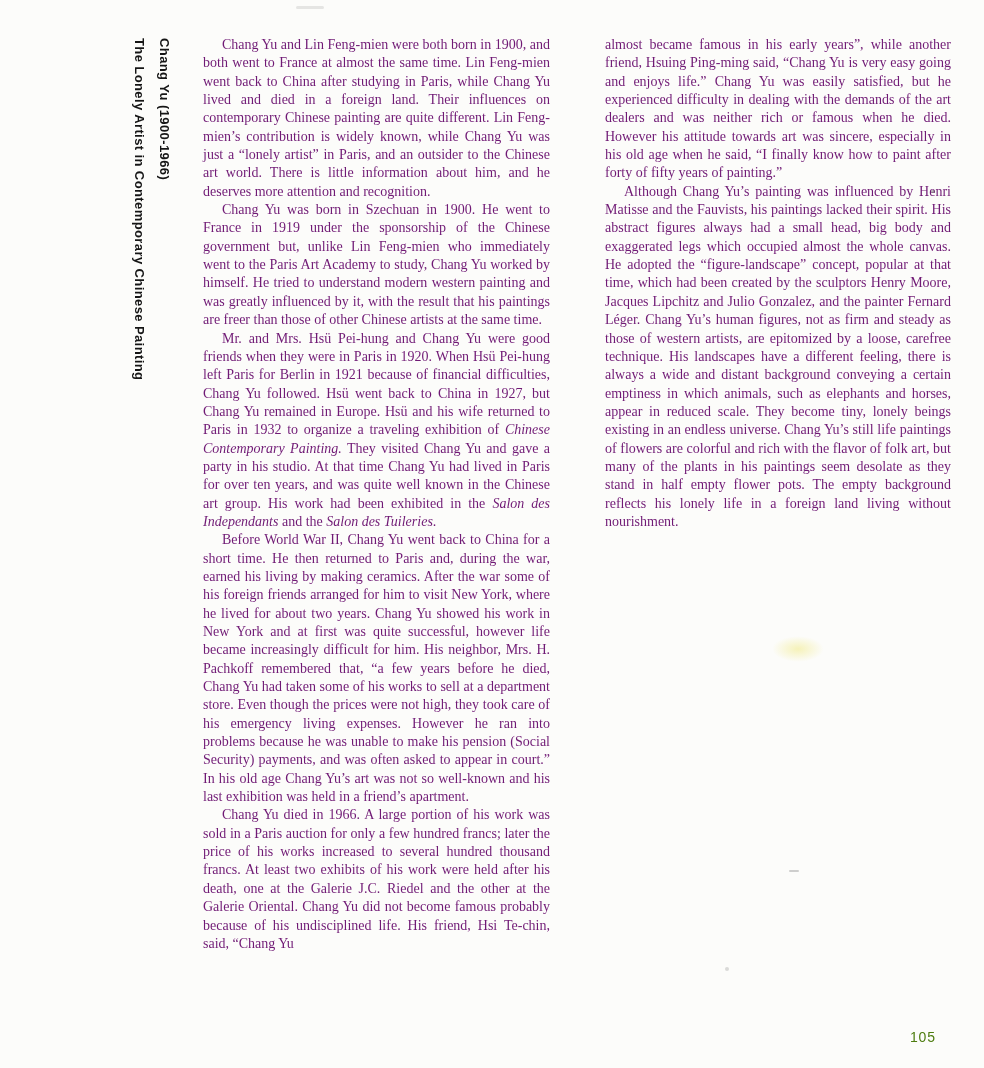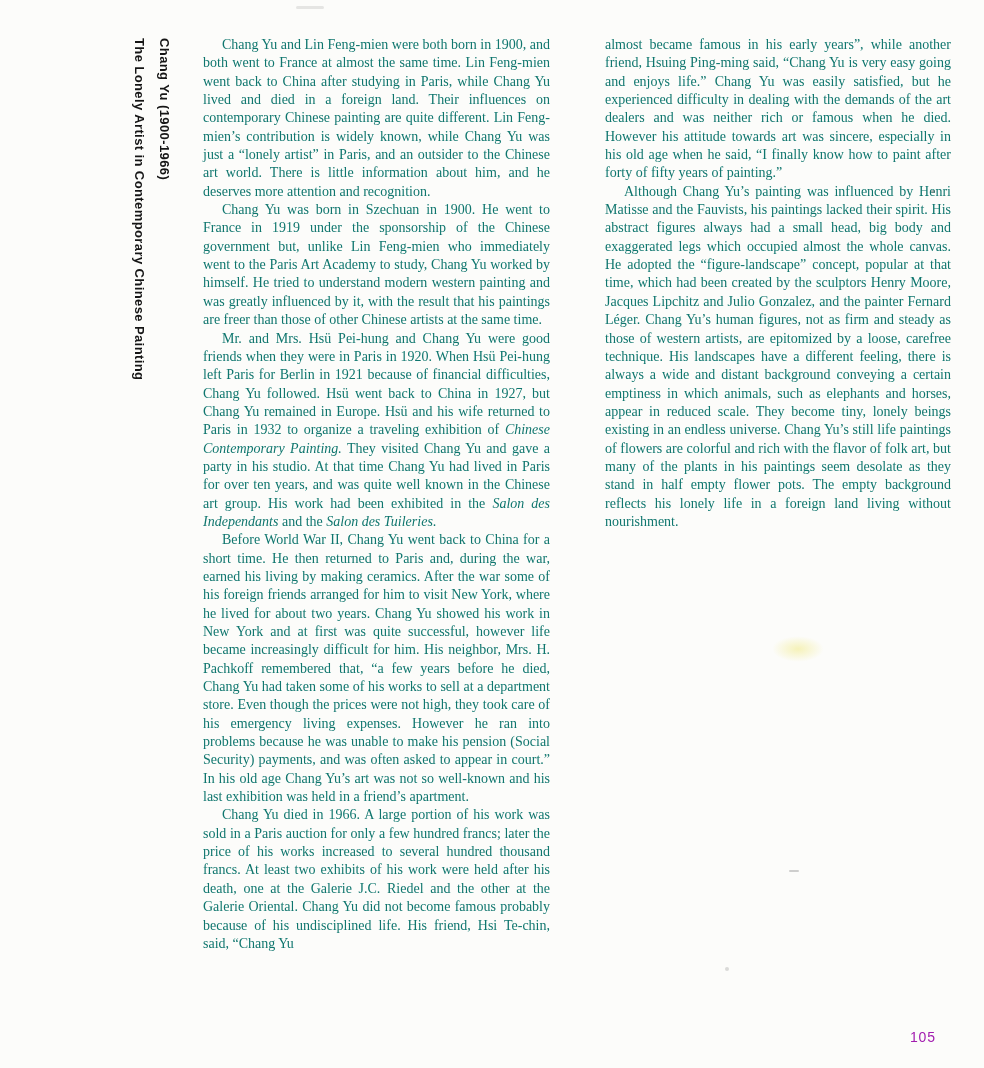--- a/index.html
+++ b/index.html
@@ -28,36 +28,36 @@
     letter-spacing: 0.4px;
     white-space: nowrap;
   }
   
   .column {
     position: absolute;
     top: 36px;
     text-align: justify;
     font-size: 14px;
     line-height: 18.35px;
-    color: #0f766e;
+    color: #701a75;
   }
   .column-left  { left: 203px; width: 347px; }
   .column-right { left: 605px; width: 346px; }
   .para { margin: 0; padding: 0; }
   .para.indent { text-indent: 19px; }
   .para em { font-style: italic; }
   
   .page-number {
     position: absolute;
     left: 910px;
     top: 1029px;
     font-family: "Liberation Sans", sans-serif;
     font-size: 14px;
     letter-spacing: 0.8px;
-    color: #a21caf;
+    color: #4d7c0f;
   }
   
   .smudge-yellow {
     position: absolute;
     left: 772px;
     top: 636px;
     width: 52px;
     height: 26px;
     background: radial-gradient(ellipse at center, rgba(242,236,150,0.65), rgba(242,236,150,0) 70%);
     border-radius: 50%;

